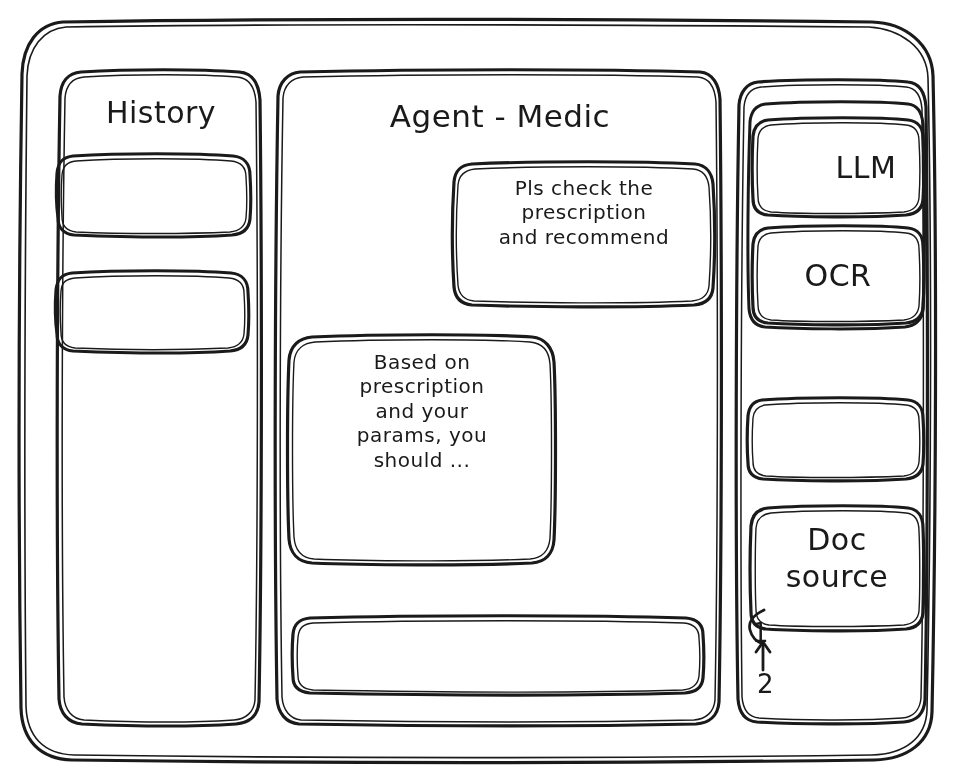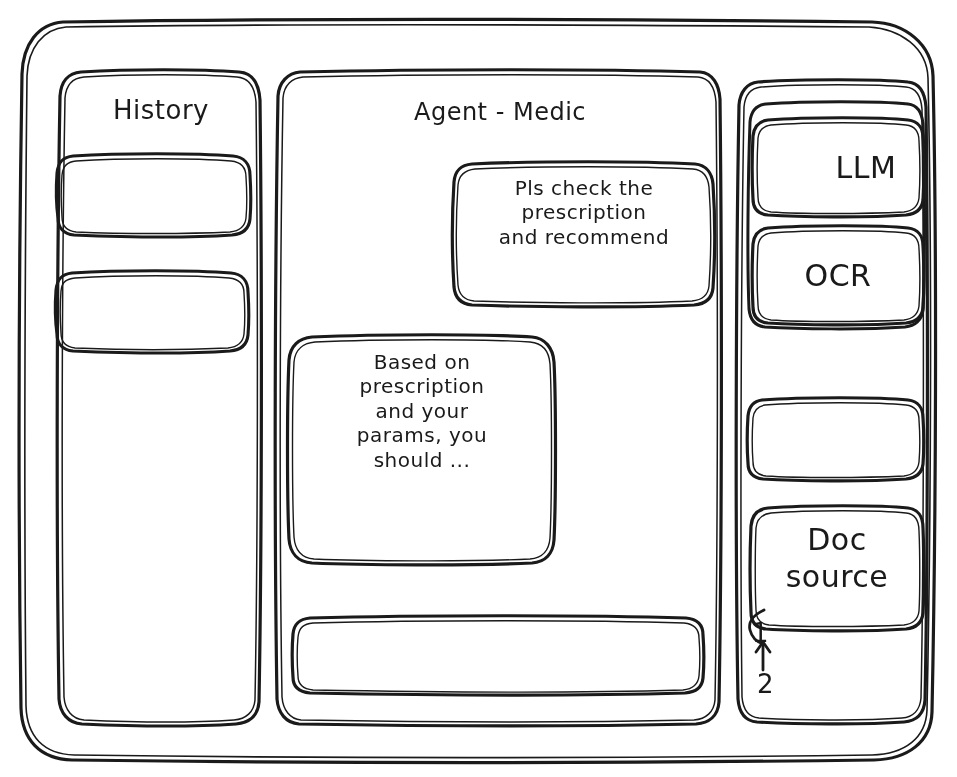--- a/index.html
+++ b/index.html
@@ -21,22 +21,22 @@
   .lbl{
     position:absolute;
     font-family:"DejaVu Sans", sans-serif;
     color:#1a1a1a;
     text-align:center;
     line-height:1.22;
     white-space:pre-line;
     letter-spacing:0.5px;
     user-select:none;
   }
-  .lbl-title{font-size:24px;}
-  .lbl-panel-title{font-size:26px;}
+  .lbl-title{font-size:31px;}
+  .lbl-panel-title{font-size:30px;}
   .lbl-bubble{font-size:20px;}
   .lbl-chip{font-size:30px;}
   .lbl-num{font-size:26px;text-align:left;}
   .hitbox{position:absolute;}
 </style>
 </head>
 <body>
 
 <div id="root">
 

